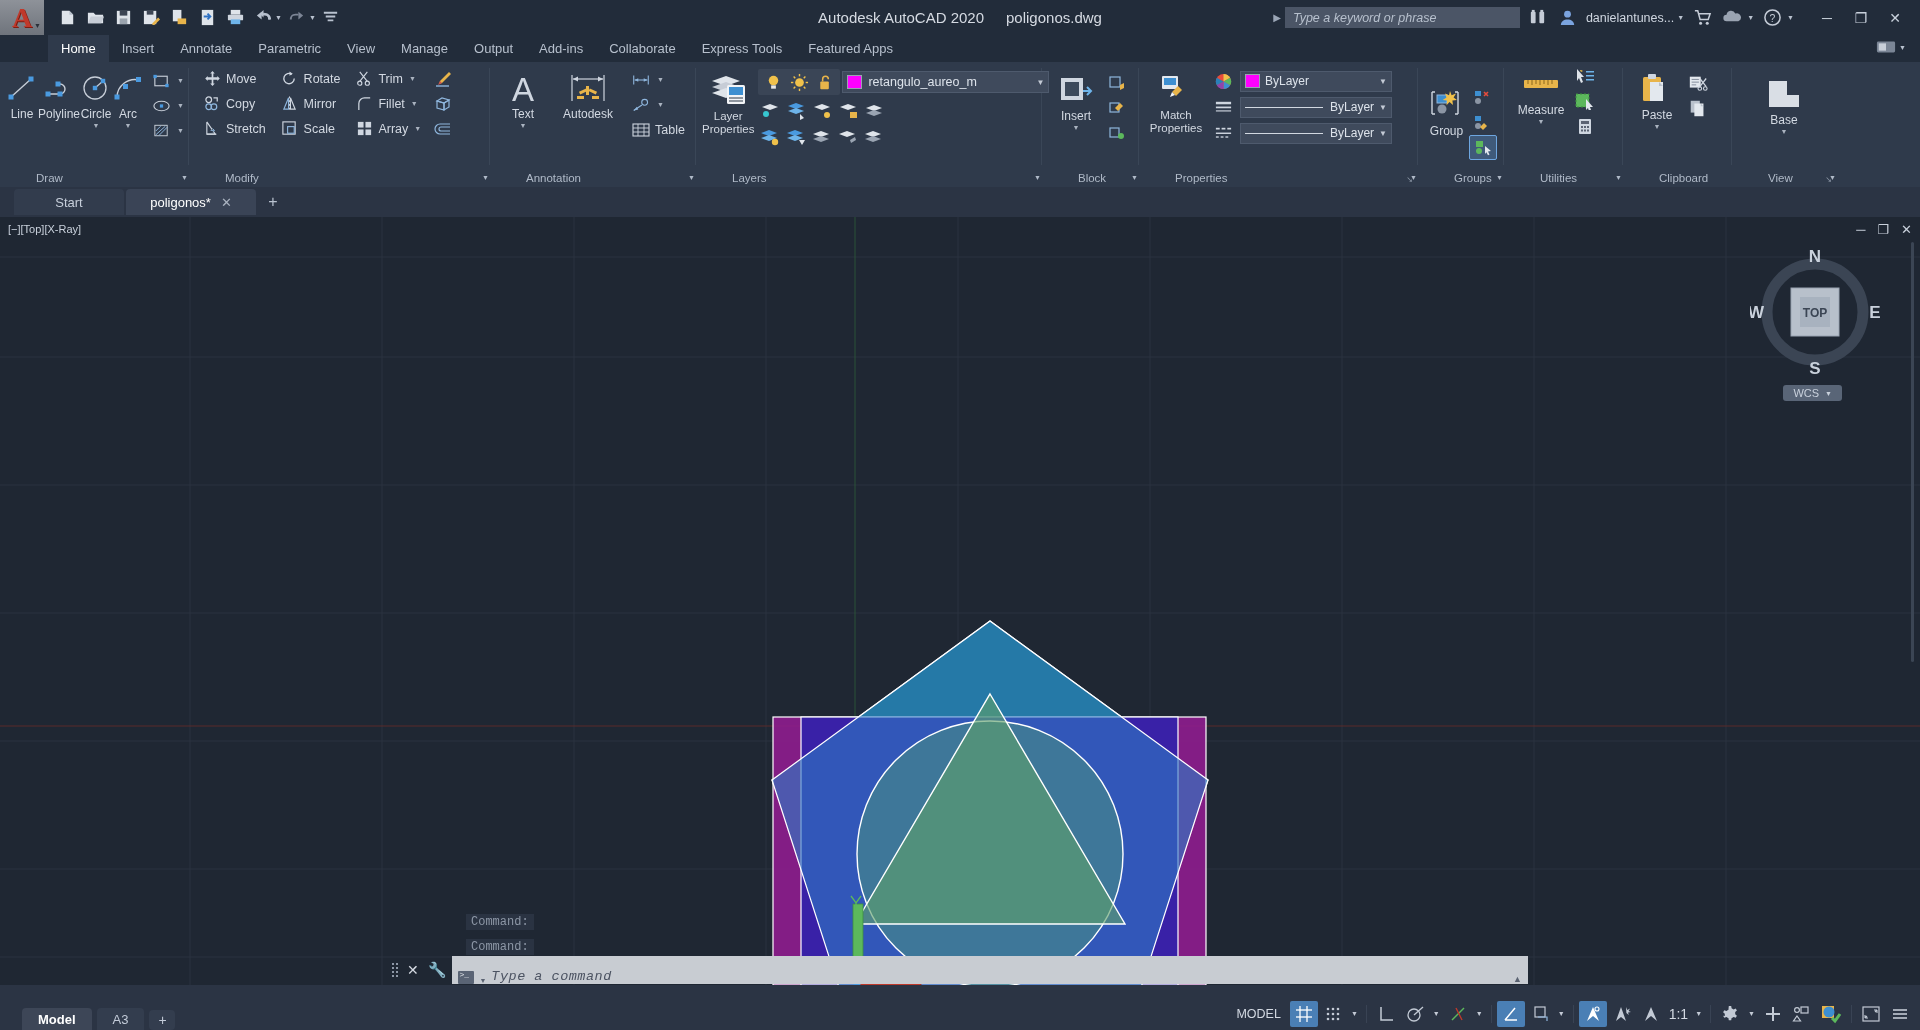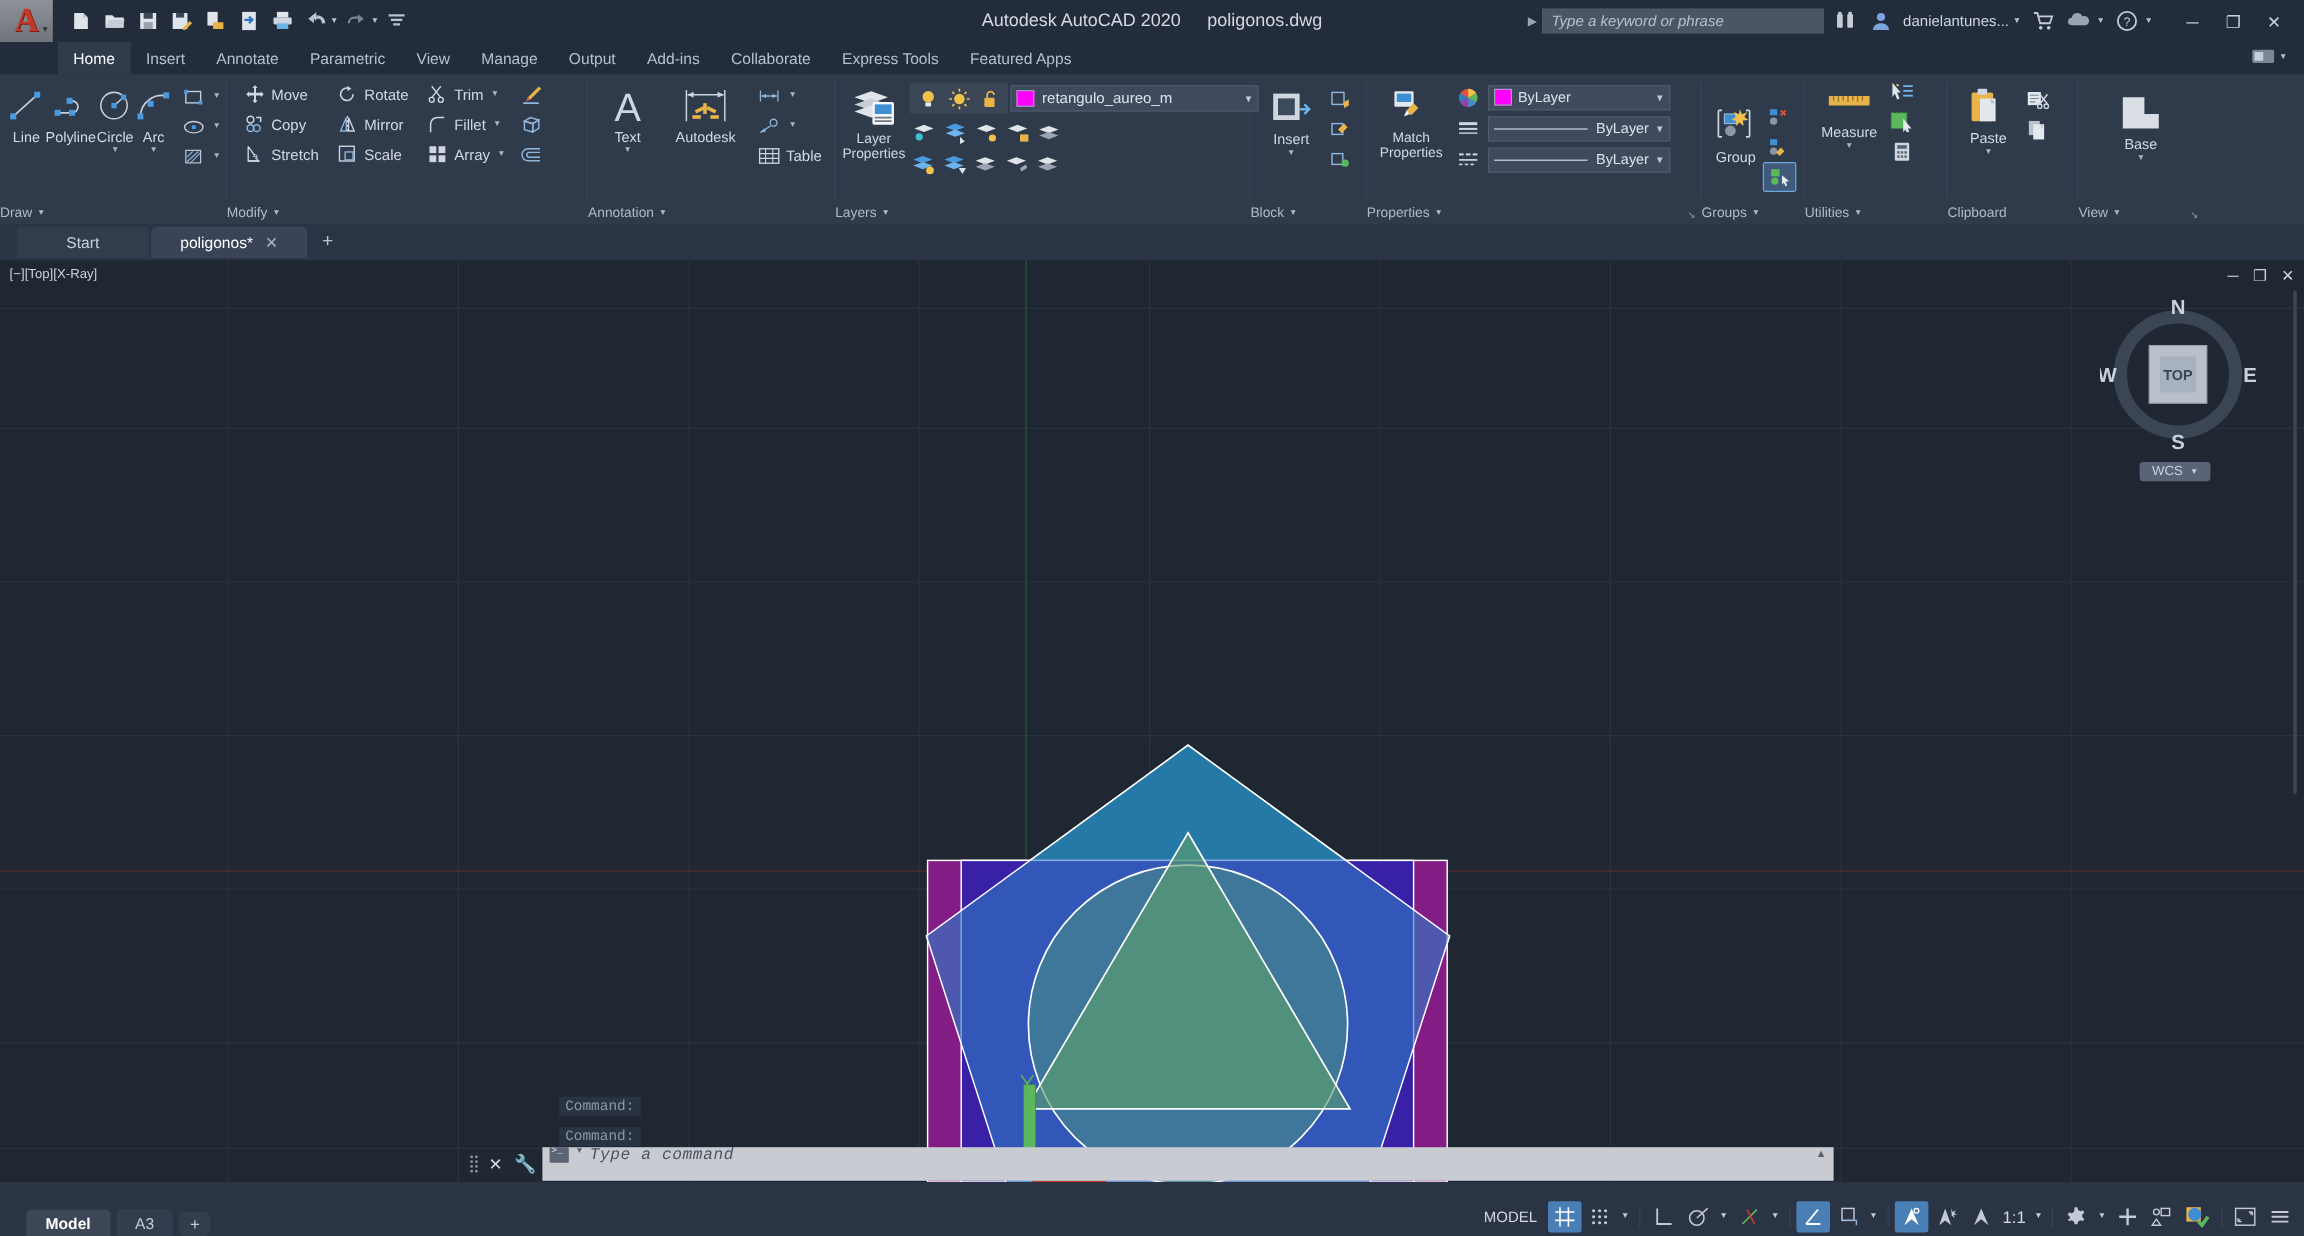--- a/index.html
+++ b/index.html
@@ -82,22 +82,22 @@
 
   
   .ribbon {
     position: absolute; top: 62px; left: 0; width: 1920px; height: 125px;
     background: #2f3a4b;
     display: flex; align-items: stretch;
   }
   .panel { position: relative; display: flex; flex-direction: column; }
   .panel-body { flex: 1; display: flex; align-items: flex-start; padding: 4px 6px 0 6px; }
   .panel-title {
-    height: 19px; display: flex; align-items: center; justify-content: flex-start;
-    color: #b0bac8; font-size: 11.5px; gap: 4px;
+    height: 19px; display: flex; align-items: center; justify-content: space-between;
+    color: #b0bac8; font-size: 11.5px; gap: 4px; margin-left: 36px;
   }
   .panel-divider { width: 1px; background: #46516380; margin: 6px 0 22px 0; }
   .pt-caret { font-size: 7px; }
   .pt-arrow { position: absolute; right: 4px; bottom: 3px; font-size: 8px; color: #8e99a8; }
 
   .big-btn {
     width: 54px; display: flex; flex-direction: column; align-items: center;
     padding-top: 4px; border-radius: 2px;
   }
   .big-btn .ico { height: 36px; display:flex; align-items:center; justify-content:center; }
@@ -190,21 +190,21 @@
     position: absolute; left: 392px; top: 955px; width: 1136px; height: 30px;
     display: flex; align-items: center; z-index: 7;
   }
   .cmd-handle { width: 10px; display:flex; flex-direction:column; justify-content:center; gap:2px; }
   .cmd-dots { display:grid; grid-template-columns: 2px 2px; gap:2px; }
   .cmd-dots i { width:2px; height:2px; background:#8d97a6; display:block;}
   .cmd-x { color: #d5dae2; font-size: 14px; padding: 0 5px; }
   .cmd-wrench { color: #d5dae2; font-size: 15px; padding: 0 5px; }
   .cmd-input {
     flex: 1; height: 28px; background: #c8ccd2;
-    display: flex; align-items: flex-start; gap: 5px; padding: 0 6px;
+    display: flex; align-items: flex-end; gap: 5px; padding: 0 6px;
   }
   .cmd-prompt-ico { width: 16px; height: 13px; background: #5a6475; border-radius: 1px; position: relative; }
   .cmd-prompt-ico::after { content:">_"; position:absolute; left:1px; top:-1px; font-size:8px; color:#e3e7ec; font-family:"Liberation Mono",monospace;}
   .cmd-text { flex:1; color:#4c5362; font-size:13.5px; font-style:italic; font-family:"Liberation Mono", monospace; letter-spacing:0.5px;}
   .cmd-up { color:#5a6271; font-size:9px; }
 
   
   .bottombar {
     position: absolute; bottom: 0; left: 0; width: 1920px; height: 33px;
     background: #2b3444; display: flex; align-items: center;

